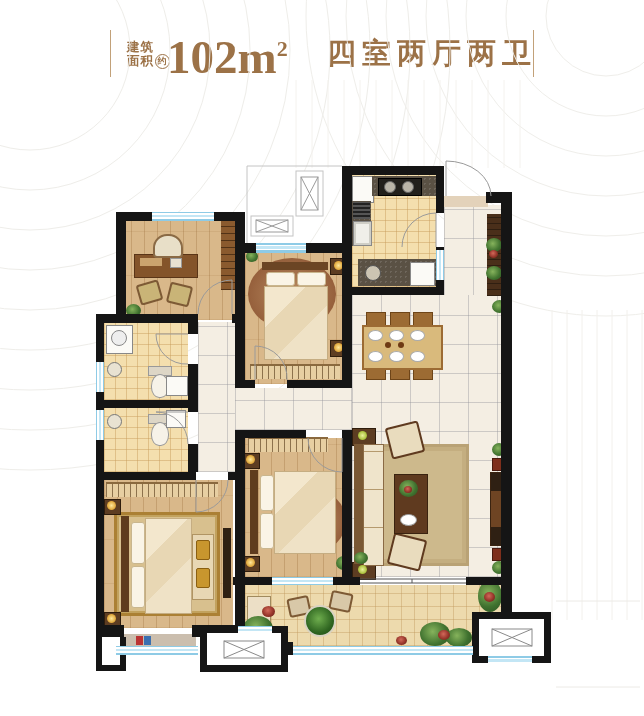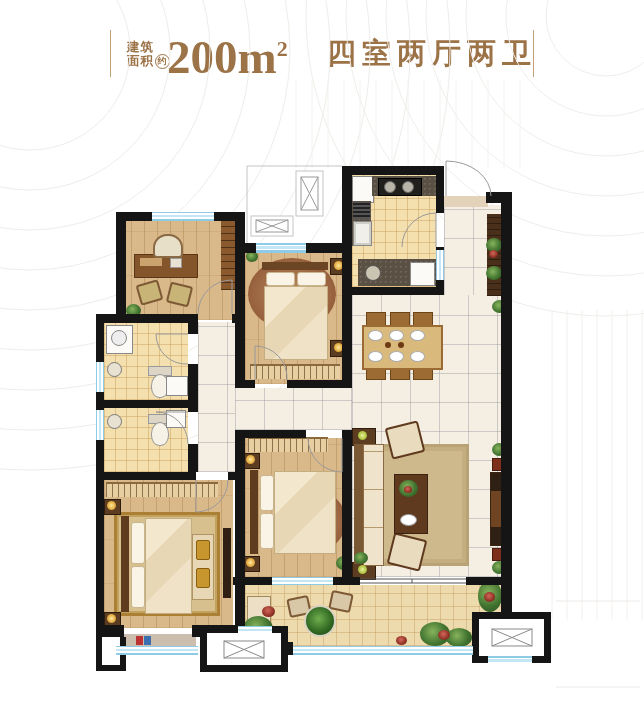--- a/index.html
+++ b/index.html
@@ -86,21 +86,21 @@
       <path d="M552,310V620 M567,310V620 M582,310V620 M597,310V620 M612,310V620 M627,310V620 M642,310V620"></path>
     </g>
     <path d="M556,601H640 M556,687H640" stroke="#eceae6"></path>
   </svg>
 
   <div class="abs vline" style="left:110px;top:30px;height:47px;"></div>
   <div class="abs hd-label" style="left:127px;top:40px;">
     <div>建筑</div>
     <div><span>面积</span><span class="badge">约</span></div>
   </div>
-  <div class="abs hd-big" style="left:167px;top:25px;"><span>200m</span><sup>2</sup></div>
+  <div class="abs hd-big" style="left:167px;top:25px;"><span>102m</span><sup>2</sup></div>
   <div class="abs hd-type" style="left:327px;top:33px;">四室两厅两卫</div>
   <div class="abs vline" style="left:533px;top:30px;height:47px;"></div>
 
   <div class="abs floor wood" style="left:118px;top:214px;width:127px;height:106px;"></div>
   <div class="abs floor wood" style="left:245px;top:253px;width:97px;height:131px;"></div>
   <div class="abs floor wood" style="left:245px;top:438px;width:97px;height:139px;"></div>
   <div class="abs floor wood" style="left:104px;top:480px;width:129px;height:148px;"></div>
   <div class="abs floor btile" style="left:104px;top:322px;width:84px;height:78px;"></div>
   <div class="abs floor btile" style="left:104px;top:408px;width:84px;height:64px;"></div>
   <div class="abs floor btile" style="left:352px;top:175px;width:84px;height:112px;"></div>

